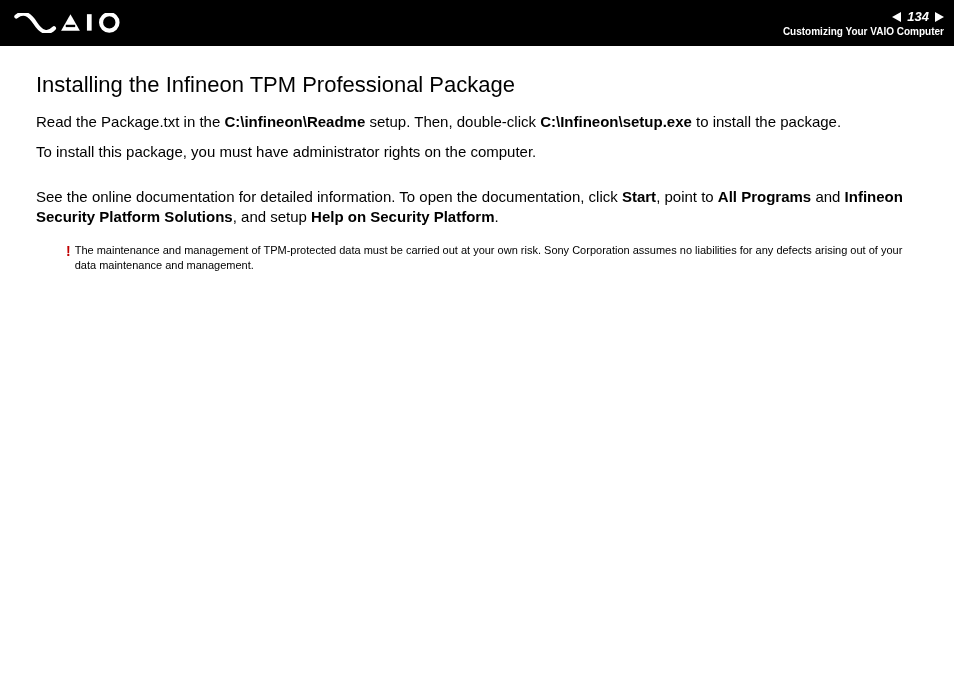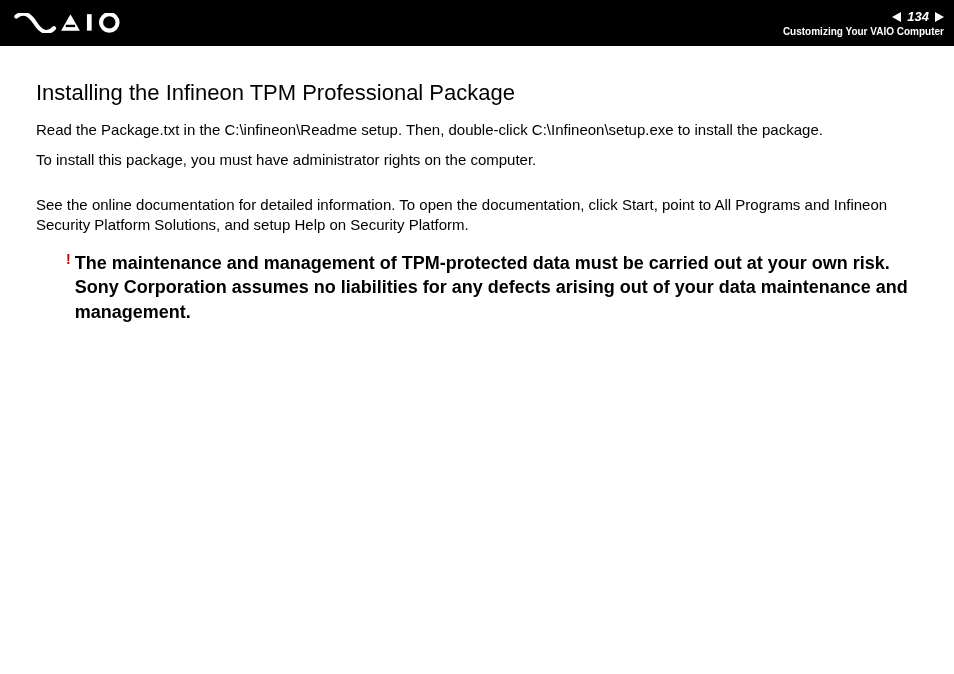--- a/index.html
+++ b/index.html
@@ -11,30 +11,30 @@
   .logo { display: flex; align-items: center; }
   .logo svg { height: 20px; }
   .header-right { display: flex; flex-direction: column; align-items: flex-end; gap: 2px; }
   .pager { display: flex; align-items: center; gap: 6px; font-weight: bold; font-style: italic; font-size: 13px; }
   .pager .arrow { width: 0; height: 0; border-top: 5px solid transparent; border-bottom: 5px solid transparent; }
   .pager .arrow-left { border-right: 9px solid #fff; }
   .pager .arrow-right { border-left: 9px solid #fff; }
   .section-title { font-weight: bold; font-size: 10px; }
 
   
-  .content { padding: 34px 36px 0 36px; }
+  .content { padding: 26px 36px 0 36px; }
   h2.heading { font-size: 22px; font-weight: 400; margin-bottom: 14px; }
   p.body { font-size: 15px; line-height: 1.35; margin-bottom: 10px; }
   .spacer { height: 14px; }
 
   .note { display: flex; padding: 6px 0 0 30px; gap: 4px; }
   .note-mark { color: #c00000; font-weight: bold; font-size: 14px; line-height: 1; margin-top: 1px; }
-  .note-text { font-size: 18px; line-height: 1.35; font-weight: bold; }
+  .note-text { font-size: 11px; line-height: 1.35; }
 
-  b { font-weight: normal; }
+  b { font-weight: bold; }
 </style>
 </head>
 <body>
 
 <div class="page">
 
   <div class="header">
     <div class="logo">
       <svg viewBox="0 0 200 34" width="120" height="20" fill="#fff" aria-hidden="true">
 

